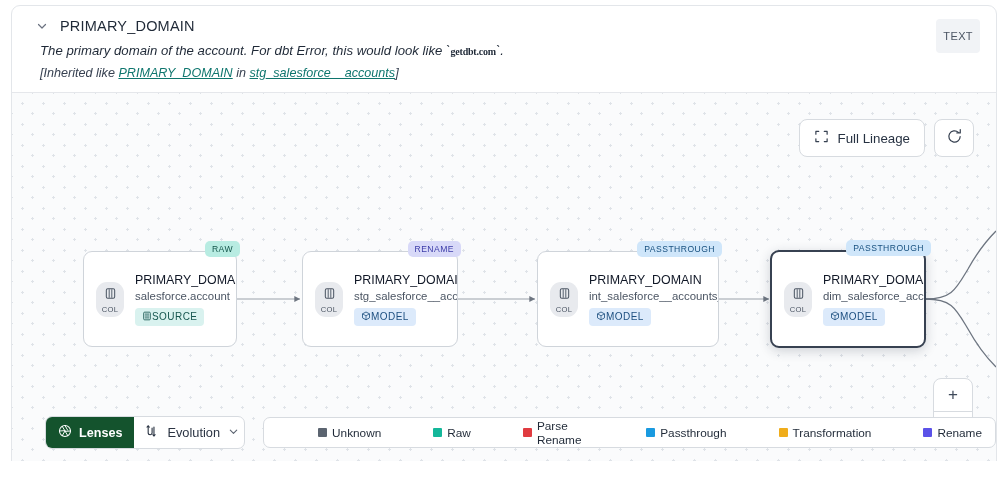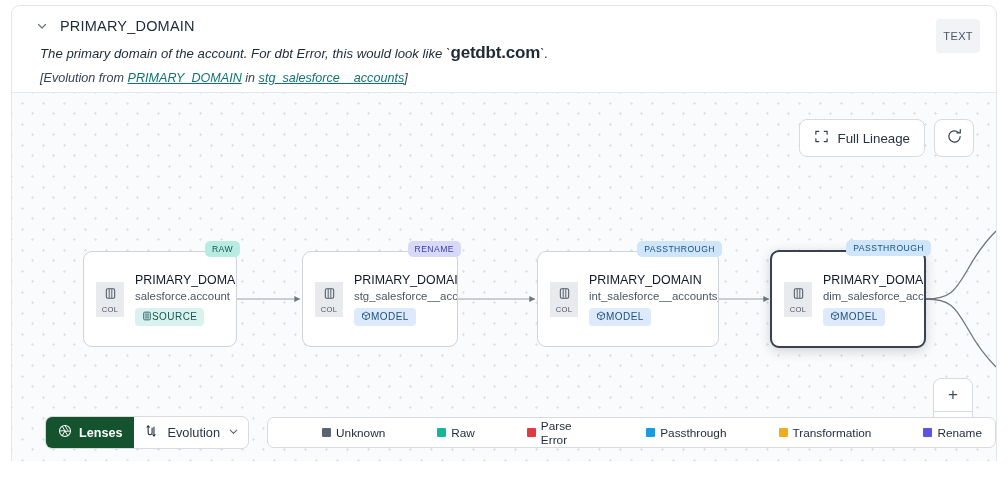--- a/index.html
+++ b/index.html
@@ -62,24 +62,24 @@
     padding: 11px 7px;
     border-radius: 4px;
   }
   .hdr-desc {
     padding: 9px 0 0 28px;
     font-size: 13.2px;
     font-style: italic;
     color: #1f2937;
   }
   .hdr-desc .code {
-    font-family: Liberation Sans, sans-serif;
+    font-family: Liberation Serif, serif;
     font-style: normal;
     font-weight: bold;
-    font-size: 17px;
+    font-size: 10px;
     letter-spacing: -0.2px;
   }
   .hdr-inherit {
     padding: 8px 0 0 28px;
     font-size: 12.6px;
     font-style: italic;
     color: #374151;
   }
   .hdr-inherit a {
     color: #0f766e;
@@ -153,21 +153,21 @@
   }
   .node.selected {
     border: 2px solid #374151;
     box-shadow: 0 3px 12px rgba(30,41,59,.20);
   }
   .node-col {
     width: 28px;
     margin-left: 12px;
     margin-right: 5px;
     background: #e8eaee;
-    border-radius: 0;
+    border-radius: 11px;
     padding: 4px 0 3px 0;
     display: flex;
     flex-direction: column;
     align-items: center;
     gap: 1px;
     flex: none;
   }
   .node-col .lbl {
     font-size: 7.6px;
     color: #4b5563;
@@ -316,21 +316,21 @@
         <span class="hdr-title">PRIMARY_DOMAIN</span>
       </div>
 
       <div class="type-badge">TEXT</div>
 
       <div class="hdr-desc">
         <span>The primary domain of the account. For dbt Error, this would look like `</span><span class="code">getdbt.com</span><span>`.</span>
       </div>
 
       <div class="hdr-inherit">
-        <span>[Evolution from </span><a>PRIMARY_DOMAIN</a><span> in </span><a>stg_salesforce__accounts</a><span>]</span>
+        <span>[Inherited like </span><a>PRIMARY_DOMAIN</a><span> in </span><a>stg_salesforce__accounts</a><span>]</span>
       </div>
     </div>
 
     <div class="divider"></div>
 
     <div class="canvas">
 
       <svg class="edges" viewBox="0 0 984 385">
         <defs>
           <marker id="arr" viewBox="0 0 8 8" refX="6.4" refY="4" markerWidth="7" markerHeight="7" orient="auto-start-reverse">
@@ -512,21 +512,21 @@
           <div class="legend-item">
             <span class="swatch" style="background:#5b6470"></span>
             <span>Unknown</span>
           </div>
           <div class="legend-item">
             <span class="swatch" style="background:#14b79a"></span>
             <span>Raw</span>
           </div>
           <div class="legend-item">
             <span class="swatch" style="background:#e03b40"></span>
-            <span>Parse Error</span>
+            <span>Parse Rename</span>
           </div>
           <div class="legend-item">
             <span class="swatch" style="background:#1a9ae0"></span>
             <span>Passthrough</span>
           </div>
           <div class="legend-item">
             <span class="swatch" style="background:#f0ad1b"></span>
             <span>Transformation</span>
           </div>
           <div class="legend-item">

